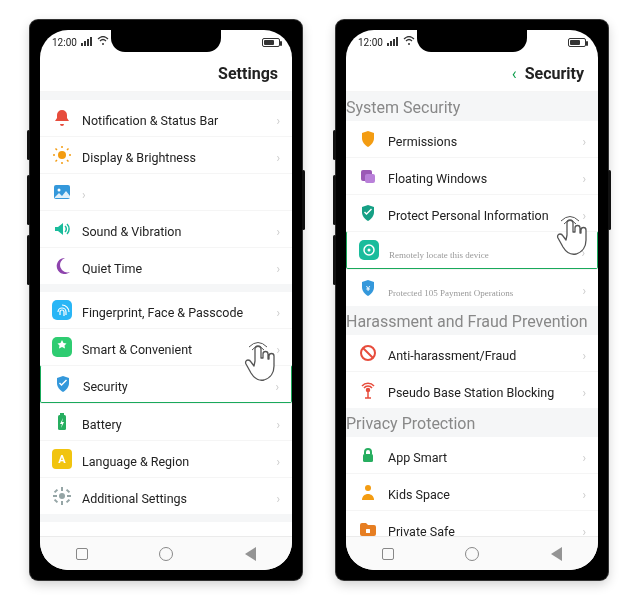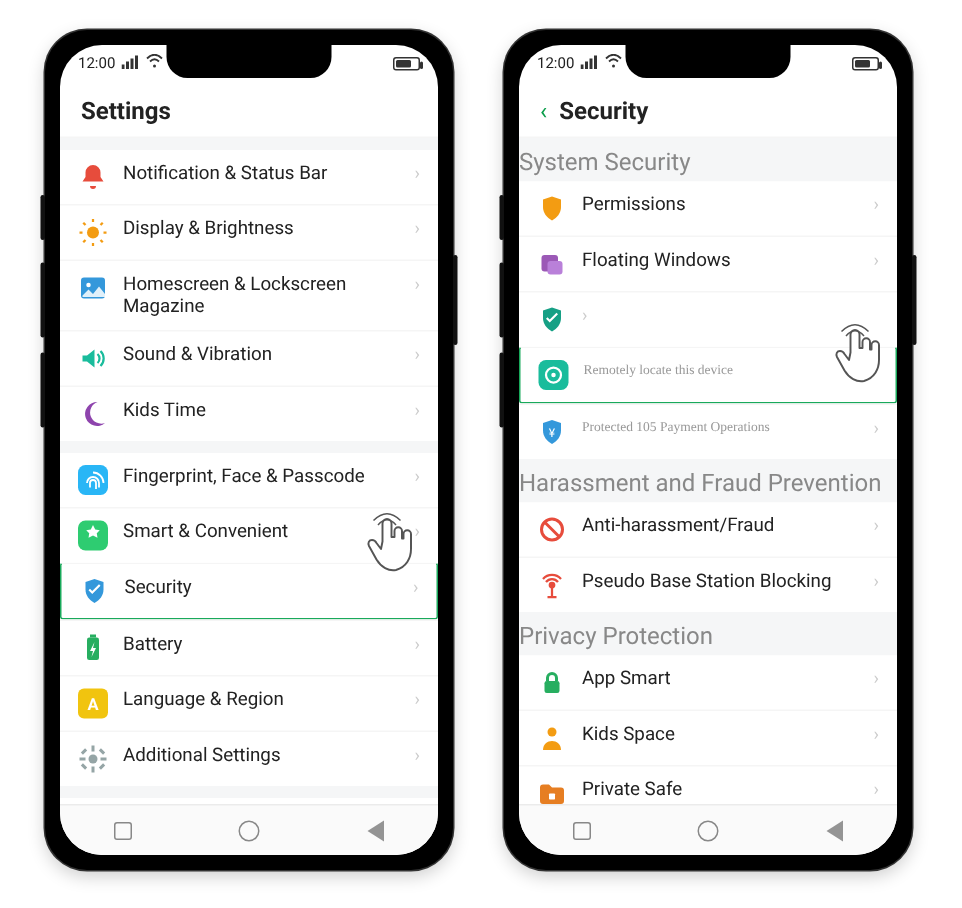--- a/index.html
+++ b/index.html
@@ -13,21 +13,21 @@
   }
   .canvas {
     display: flex;
     gap: 34px;
     padding: 20px 30px;
   }
   .phone-frame {
     width: 272px;
     height: 560px;
     background: #000;
-    border-radius: 28px;
+    border-radius: 8px;
     padding: 10px;
     position: relative;
     box-shadow: 0 0 0 1px #333, 0 4px 12px rgba(0,0,0,0.2);
   }
   .phone-side-btn { position:absolute; background:#111; border-radius:2px; }
   .side-left-1 { left:-3px; top:110px; width:3px; height:30px; }
   .side-left-2 { left:-3px; top:155px; width:3px; height:50px; }
   .side-left-3 { left:-3px; top:215px; width:3px; height:50px; }
   .side-right  { right:-3px; top:150px; width:3px; height:60px; }
   .screen {
@@ -63,33 +63,34 @@
   .statusbar .sb-left { display:flex; align-items:center; gap:4px; }
   .statusbar .sb-right { display:flex; align-items:center; gap:4px; }
   .battery-icon { width:18px; height:9px; border:1px solid #333; border-radius:2px; position:relative; }
   .battery-icon::after { content:""; position:absolute; right:-3px; top:2px; width:2px; height:5px; background:#333; border-radius:1px; }
   .battery-icon::before { content:""; position:absolute; left:1px; top:1px; width:10px; height:5px; background:#333; border-radius:1px; }
 
   .header {
     padding:10px 14px 8px;
     display:flex; align-items:center; gap:8px;
     border-bottom:1px solid rgba(0,0,0,0.04);
+    justify-content:flex-end;
   }
   .header .back-ic { color:#0a9d4a; font-size:16px; line-height:1; }
   .header .title { font-weight:700; font-size:16px; color:#222; }
 
   .content { flex:1; overflow:hidden; }
   .group-title {
     font-size:16px; color:#888;
     padding:6px 0 4px;
     background:#f5f6f7;
   }
   .divider { height:8px; background:#f5f6f7; }
   .row {
-    display:flex; align-items:flex-start;
+    display:flex; align-items:flex-end;
     padding:8px 12px;
     min-height:36px;
     background:#fff;
     position:relative;
     gap:10px;
   }
   .row + .row { border-top:1px solid rgba(0,0,0,0.04); }
   .row .icon {
     width:20px; height:20px; border-radius:5px;
     display:flex; align-items:center; justify-content:center;
@@ -206,23 +207,20 @@
           <span class="chev">›</span>
         </div>
         <div class="row">
           <span class="icon">
               <svg viewBox="0 0 20 20">
                 <rect x="2" y="3" width="16" height="14" rx="2" fill="#3498db"></rect>
                 <circle cx="7" cy="8" r="1.5" fill="#fff"></circle>
                 <path d="M3 15l4-4 3 3 4-5 4 5v2H3z" fill="#fff" opacity="0.85"></path>
               </svg>
             </span>
-          <div class="labels">
-              <span class="label">Homescreen &amp; Lockscreen Magazine</span>
-            </div>
           <span class="chev">›</span>
         </div>
         <div class="row">
           <span class="icon">
               <svg viewBox="0 0 20 20">
                 <path fill="#1abc9c" d="M3 8v4h3l5 4V4L6 8H3z"></path>
                 <path fill="none" stroke="#1abc9c" stroke-width="1.5" d="M13 7a4 4 0 0 1 0 6M15 5a7 7 0 0 1 0 10"></path>
               </svg>
             </span>
           <div class="labels">
@@ -230,21 +228,21 @@
             </div>
           <span class="chev">›</span>
         </div>
         <div class="row">
           <span class="icon">
               <svg viewBox="0 0 20 20">
                 <path fill="#8e44ad" d="M13 2a8 8 0 1 0 5 14 7 7 0 0 1-5-14z"></path>
               </svg>
             </span>
           <div class="labels">
-              <span class="label">Kids Time</span>
+              <span class="label">Quiet Time</span>
             </div>
           <span class="chev">›</span>
         </div>
 
         <div class="divider"></div>
 
         <div class="row">
           <span class="icon ic-round" style="background:#29b6f6">
               <svg viewBox="0 0 20 20">
                 <path fill="none" stroke="#fff" stroke-width="1.2" d="M6 12a4 4 0 0 1 8 0v3M8 15v-3a2 2 0 0 1 4 0v4M10 5a7 7 0 0 1 7 7"></path>
@@ -414,20 +412,23 @@
             </div>
           <span class="chev">›</span>
         </div>
         <div class="row">
           <span class="icon">
               <svg viewBox="0 0 20 20">
                 <path fill="#16a085" d="M10 2l6 2v5c0 4-2.5 7-6 9-3.5-2-6-5-6-9V4l6-2z"></path>
                 <path fill="#fff" d="M8.5 10l-1.5-1.5L6 9.5l2.5 2.5L14 6.5 13 5.5z"></path>
               </svg>
             </span>
+          <div class="labels">
+              <span class="label">Protect Personal Information</span>
+            </div>
           <span class="chev">›</span>
         </div>
         <div class="row highlight-box">
           <span class="icon ic-round" style="background:#1abc9c">
               <svg viewBox="0 0 20 20">
                 <circle cx="10" cy="10" r="5" fill="none" stroke="#fff" stroke-width="1.5"></circle>
                 <circle cx="10" cy="10" r="1.5" fill="#fff"></circle>
               </svg>
             </span>
           <div class="labels">

